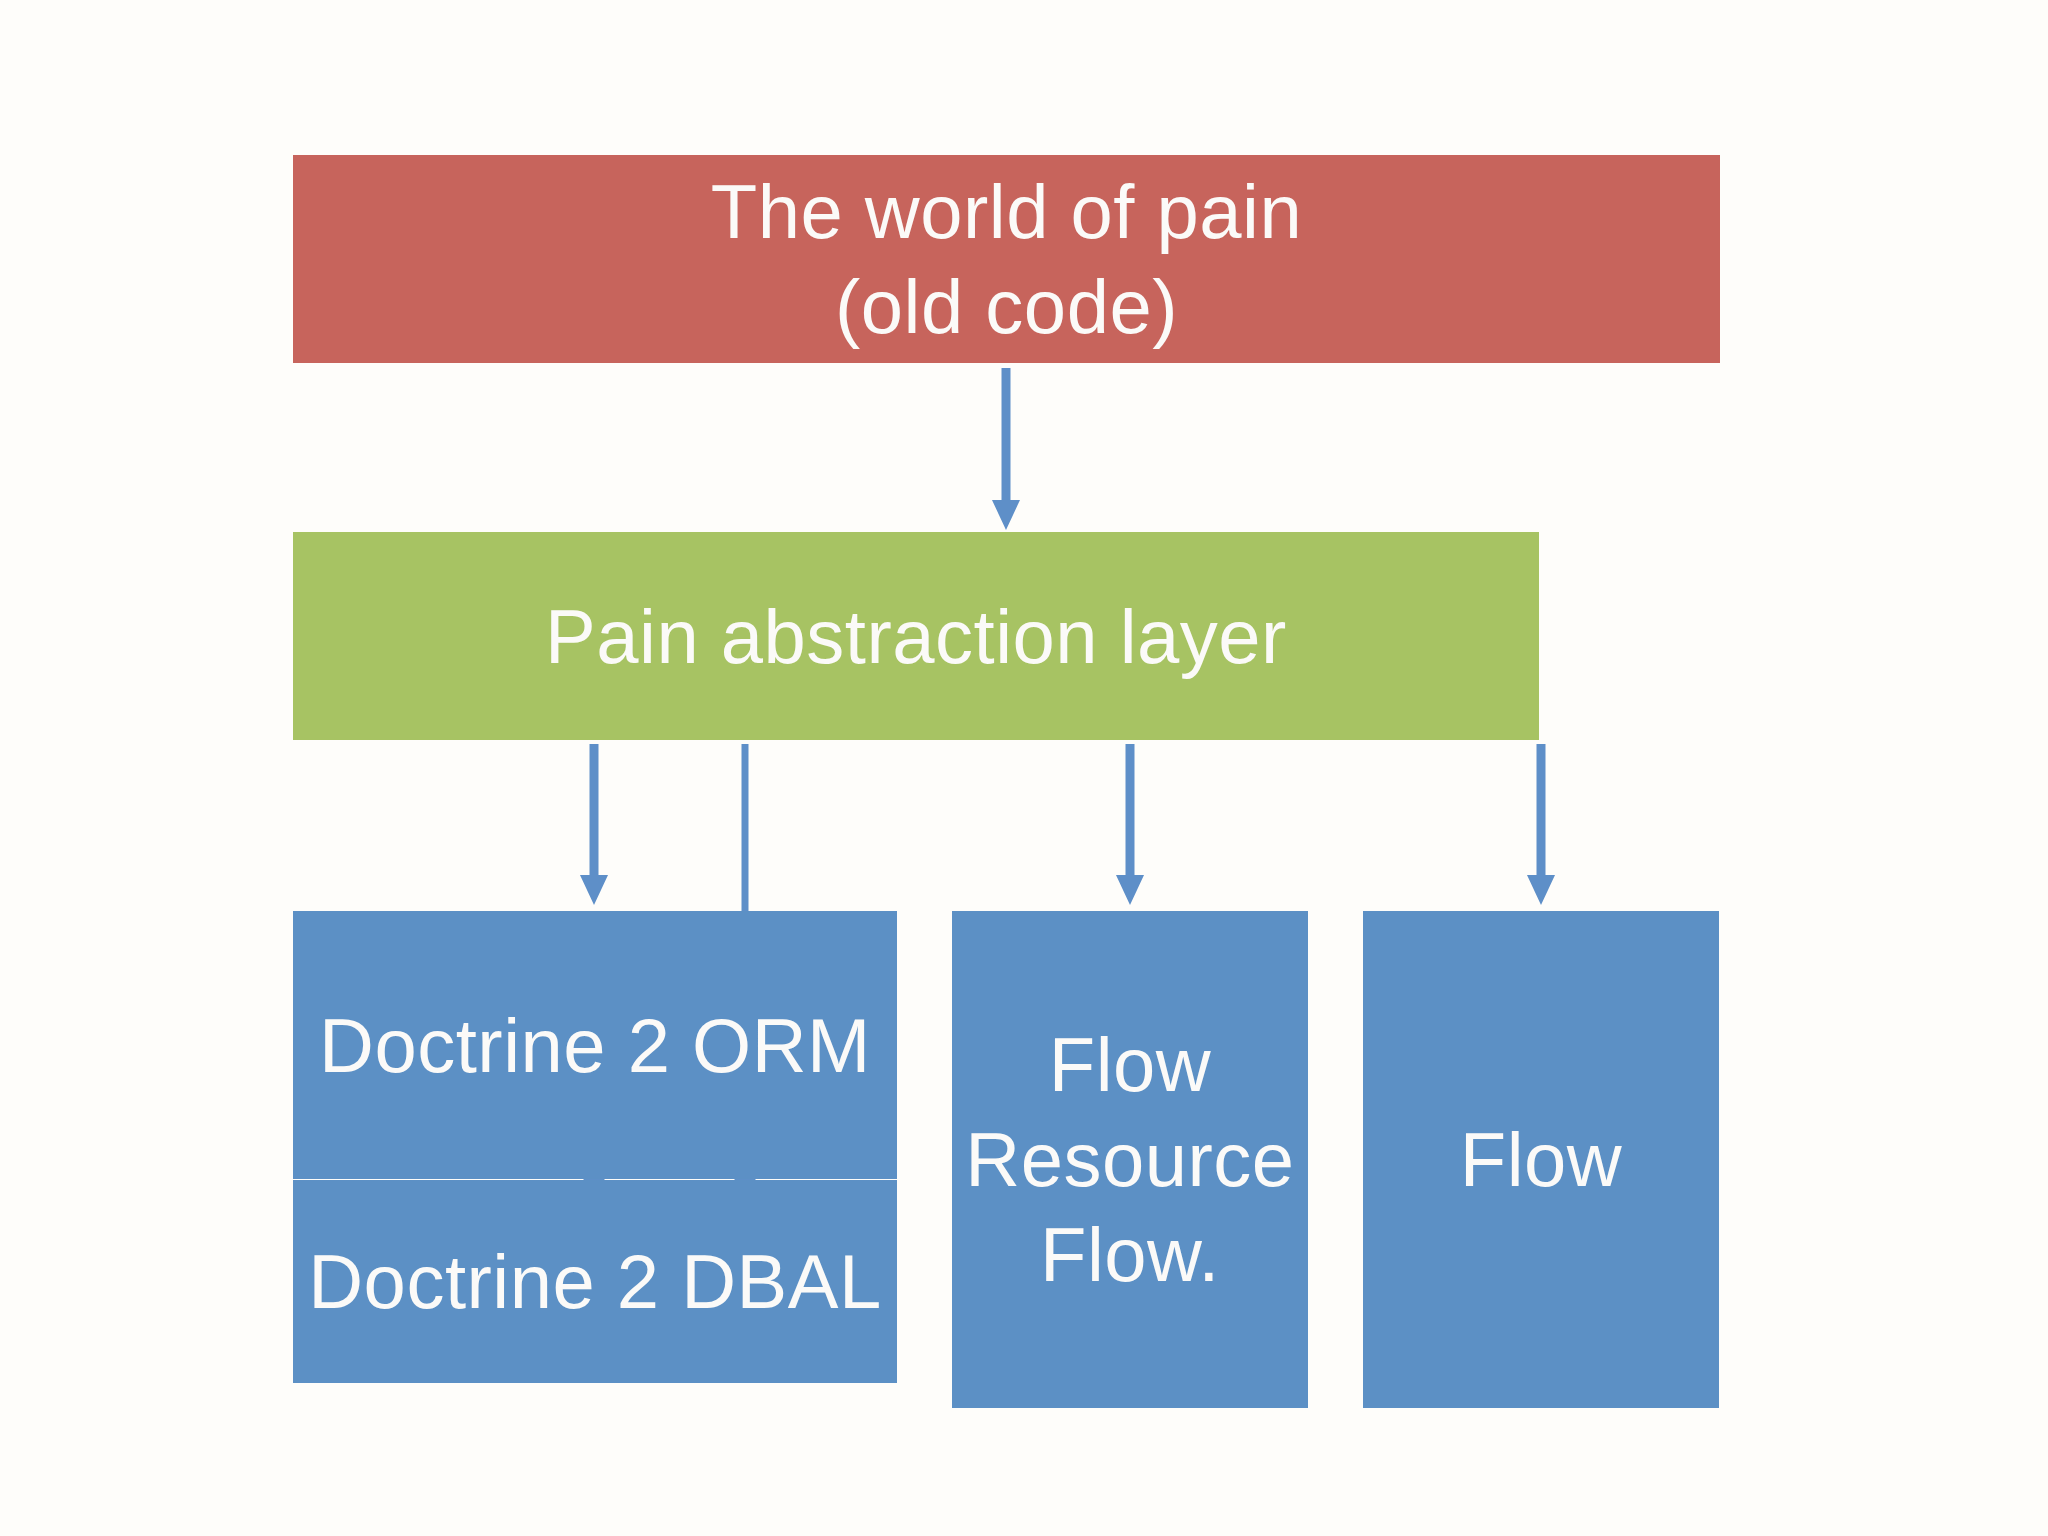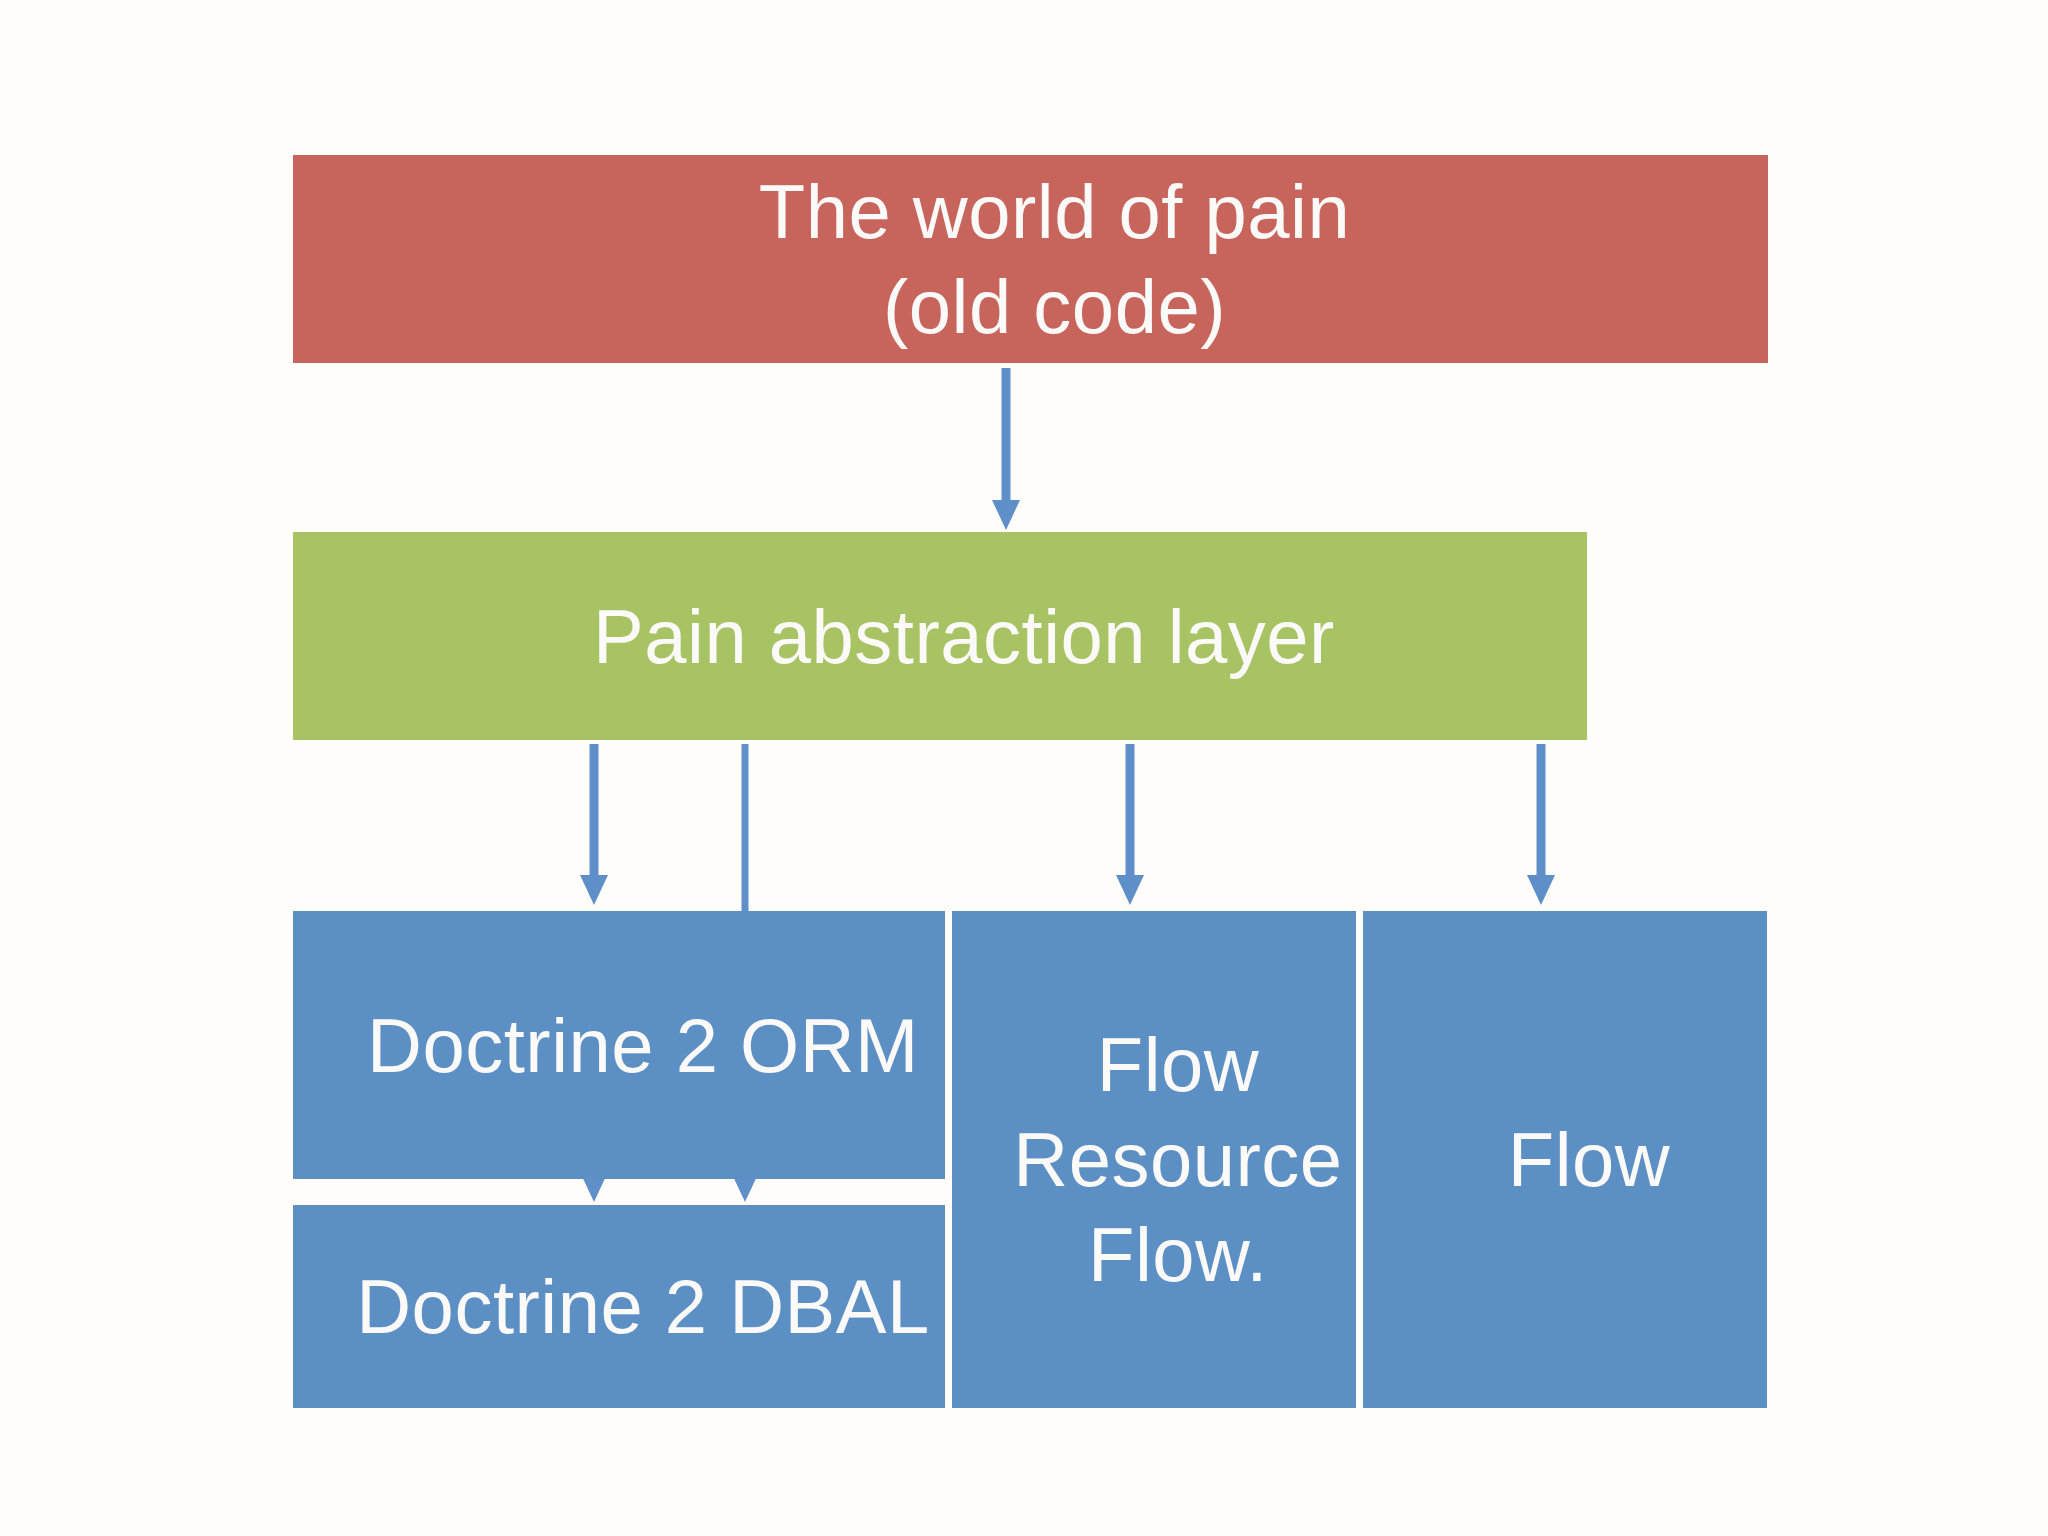--- a/index.html
+++ b/index.html
@@ -23,21 +23,20 @@
     display: flex;
     flex-direction: column;
     justify-content: center;
     align-items: center;
     color: var(--text, #fbfaf8);
     font-size: 76px;
     font-weight: 300;
     line-height: 95px;
     text-align: left;
     letter-spacing: 0.5px;
-    padding-left: 48px;
   }
   .node .line {
     display: block;
     white-space: nowrap;
   }
   .connector {
     position: absolute;
   }
   .connector .shaft {
     position: absolute;
@@ -109,21 +108,21 @@
   </div>
 
   <div class="node" style="left: 293px; top: 532px; width: 1246px; height: 208px; background-color: rgb(167, 195, 99);">
     <span class="line">Pain abstraction layer</span>
   </div>
 
   <div class="node" style="left: 293px; top: 911px; width: 604px; height: 268px; background-color: rgb(92, 144, 197);">
     <span class="line">Doctrine 2 ORM</span>
   </div>
 
-  <div class="node" style="left: 293px; top: 1205px; width: 604px; height: 203px; background-color: rgb(92, 144, 197);">
+  <div class="node" style="left: 293px; top: 1180px; width: 604px; height: 203px; background-color: rgb(92, 144, 197);">
     <span class="line">Doctrine 2 DBAL</span>
   </div>
 
   <div class="node" style="left: 952px; top: 911px; width: 356px; height: 497px; background-color: rgb(92, 144, 197);">
     <span class="line">Flow</span>
     <span class="line">Resource</span>
     <span class="line">Flow.</span>
   </div>
 
   <div class="node" style="left: 1363px; top: 911px; width: 356px; height: 497px; background-color: rgb(92, 144, 197);">

